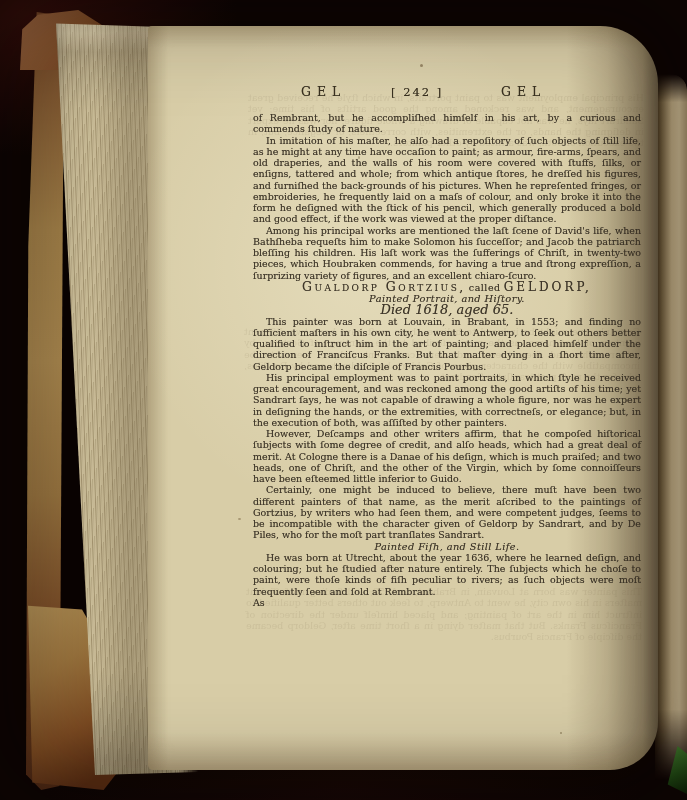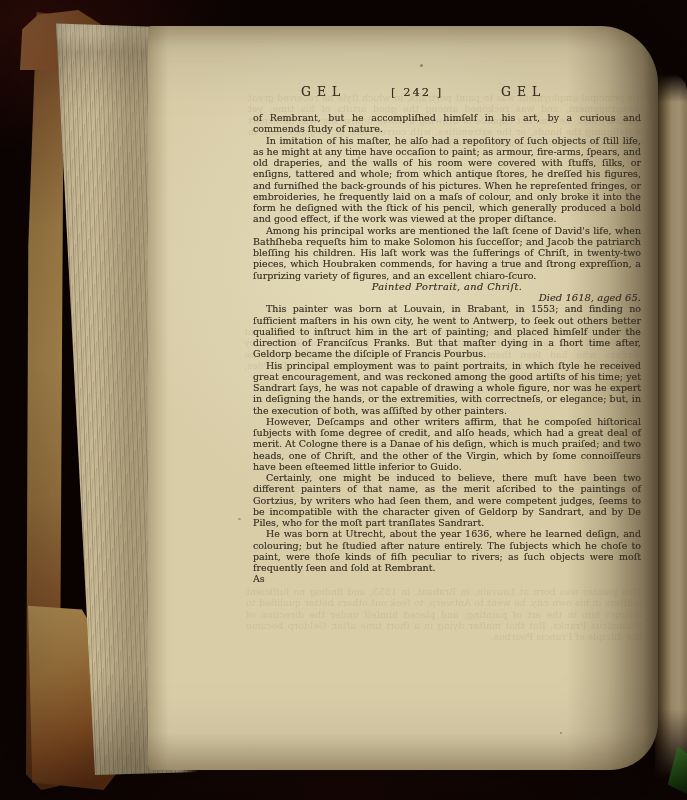--- a/index.html
+++ b/index.html
@@ -93,21 +93,21 @@
   .running-header .hl{position:absolute;left:48px;letter-spacing:6px;}
   .running-header .hn{position:absolute;left:138px;letter-spacing:2px;font-size:11.5px;top:1px;}
   .running-header .hr{position:absolute;left:248px;letter-spacing:6px;}
   p.body-par{margin:0;}
   p.ind{text-indent:13px;}
   .sec-head{margin:10px 0 2px;text-align:center;text-indent:0;}
   .sec-name{font-variant-caps:small-caps;font-size:12.5px;letter-spacing:2.5px;}
   .sec-called{font-size:9.5px;letter-spacing:.5px;}
   .sec-alias{font-size:12px;letter-spacing:3px;}
   .sec-sub{margin:2px 0;text-align:center;font-style:italic;font-size:9.8px;letter-spacing:.4px;text-indent:0;}
-  .sec-died{margin:3px 0 7px;text-align:right;font-style:italic;font-size:10px;text-indent:0;}
+  .sec-died{margin:3px 0 7px;text-align:center;font-style:italic;font-size:13px;text-indent:0;}
   .sec2-gap{margin-top:12px;}
   .after-sub{margin-top:7px;}
   .catchword-row{margin:12px 0 0;text-align:left;padding-right:28px;text-indent:0;}
   .vignette{
     position:absolute;inset:0;z-index:8;pointer-events:none;
     box-shadow:inset 0 0 95px 12px rgba(18,8,4,.38);
   }
 </style>
 </head>
 <body>
@@ -138,28 +138,30 @@
       <div class="running-header">
         <span class="hl">GEL</span>
         <span class="hn">[ 242 ]</span>
         <span class="hr">GEL</span>
       </div>
 
       <p class="body-par">of Rembrant, but he accompliſhed himſelf in his art, by a curious and commends ſtudy of nature.</p>
       <p class="body-par ind">In imitation of his maſter, he alſo had a repoſitory of ſuch objects of ſtill life, as he might at any time have occaſion to paint; as armour, fire-arms, ſpears, and old draperies, and the walls of his room were covered with ſtuffs, ſilks, or enſigns, tattered and whole; from which antique ſtores, he dreſſed his figures, and furniſhed the back-grounds of his pictures. When he repreſented fringes, or embroideries, he frequently laid on a maſs of colour, and only broke it into the form he deſigned with the ſtick of his pencil, which generally produced a bold and good effect, if the work was viewed at the proper diſtance.</p>
       <p class="body-par ind">Among his principal works are mentioned the laſt ſcene of David's life, when Bathſheba requeſts him to make Solomon his ſucceſſor; and Jacob the patriarch bleſſing his children. His laſt work was the ſufferings of Chriſt, in twenty-two pieces, which Houbraken commends, for having a true and ſtrong expreſſion, a ſurprizing variety of figures, and an excellent chiaro-ſcuro.</p>
 
-      <p class="body-par sec-sub">Painted Portrait, and Chriſt.</p>
+      <p class="body-par sec-head"><span class="sec-name">Gualdorp Gortzius,</span> <span class="sec-called">called</span> <span class="sec-alias">GELDORP,</span></p>
+      <p class="body-par sec-sub">Painted Portrait, and Hiſtory.</p>
       <p class="body-par sec-died">Died 1618, aged 65.</p>
 
       <p class="body-par ind">This painter was born at Louvain, in Brabant, in 1553; and finding no ſufficient maſters in his own city, he went to Antwerp, to ſeek out others better qualified to inſtruct him in the art of painting; and placed himſelf under the direction of Franciſcus Franks. But that maſter dying in a ſhort time after, Geldorp became the diſciple of Francis Pourbus.</p>
       <p class="body-par ind">His principal employment was to paint portraits, in which ſtyle he received great encouragement, and was reckoned among the good artiſts of his time; yet Sandrart ſays, he was not capable of drawing a whole figure, nor was he expert in deſigning the hands, or the extremities, with correctneſs, or elegance; but, in the execution of both, was aſſiſted by other painters.</p>
       <p class="body-par ind">However, Deſcamps and other writers affirm, that he compoſed hiſtorical ſubjects with ſome degree of credit, and alſo heads, which had a great deal of merit. At Cologne there is a Danae of his deſign, which is much praiſed; and two heads, one of Chriſt, and the other of the Virgin, which by ſome connoiſſeurs have been eſteemed little inferior to Guido.</p>
       <p class="body-par ind">Certainly, one might be induced to believe, there muſt have been two different painters of that name, as the merit aſcribed to the paintings of Gortzius, by writers who had ſeen them, and were competent judges, ſeems to be incompatible with the character given of Geldorp by Sandrart, and by De Piles, who for the moſt part tranſlates Sandrart.</p>
 
+      <p class="body-par sec-sub">Painted Fiſh, and Still Life.</p>
 
       <p class="body-par ind after-sub">He was born at Utrecht, about the year 1636, where he learned deſign, and colouring; but he ſtudied after nature entirely. The ſubjects which he choſe to paint, were thoſe kinds of fiſh peculiar to rivers; as ſuch objects were moſt frequently ſeen and ſold at Rembrant.</p>
 
       <p class="body-par catchword-row">As</p>
     </div>
   </div>
 
   <div class="facing-page-sliver"></div>
   <div class="green-sliver"></div>
 

